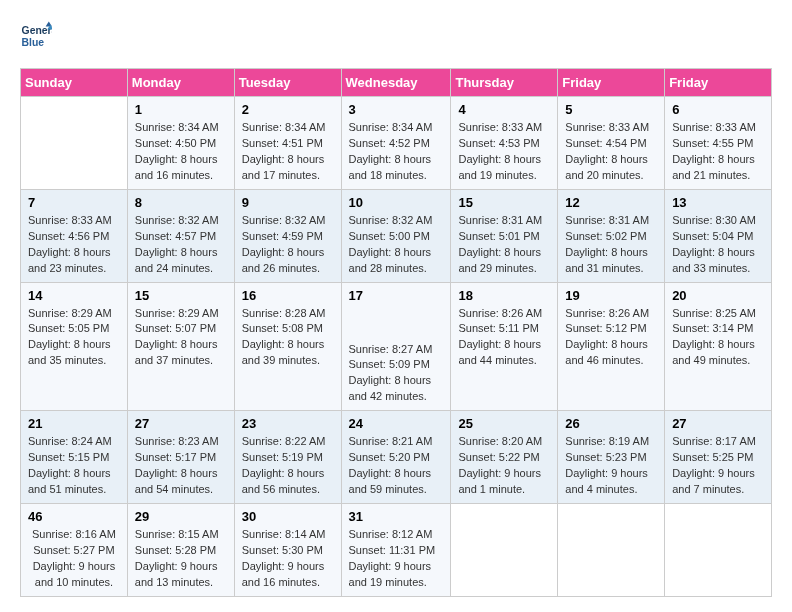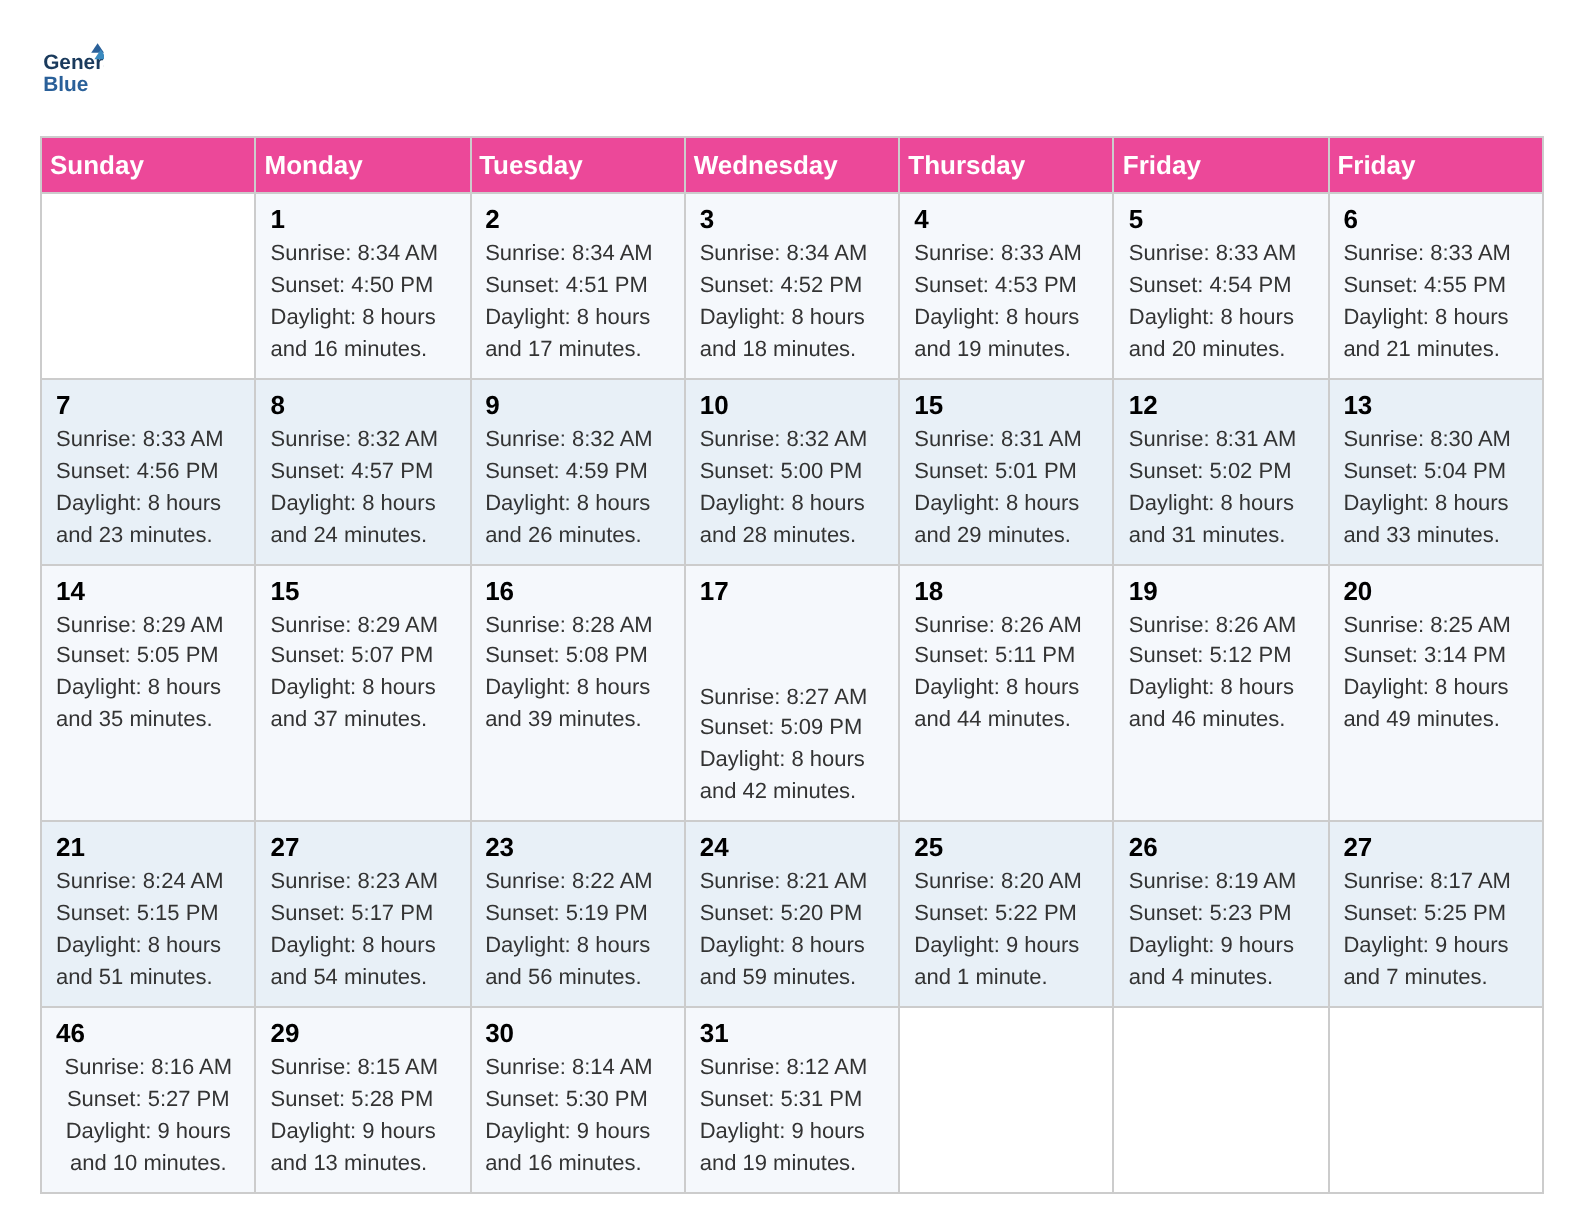--- a/index.html
+++ b/index.html
@@ -326,21 +326,21 @@
         <td>
           <span class="day-num">30</span>
           <div class="day-info" style="white-space: pre-line;">Sunrise: 8:14 AM
 Sunset: 5:30 PM
 Daylight: 9 hours
 and 16 minutes.</div>
         </td>
         <td>
           <span class="day-num">31</span>
           <div class="day-info" style="white-space: pre-line;">Sunrise: 8:12 AM
-Sunset: 5:31 PM
+Sunset: 11:31 PM
 Daylight: 9 hours
 and 19 minutes.</div>
         </td>
         <td class="empty-cell"></td>
         <td class="empty-cell"></td>
         <td class="empty-cell"></td>
       </tr>
     </tbody>
 </table>
 

